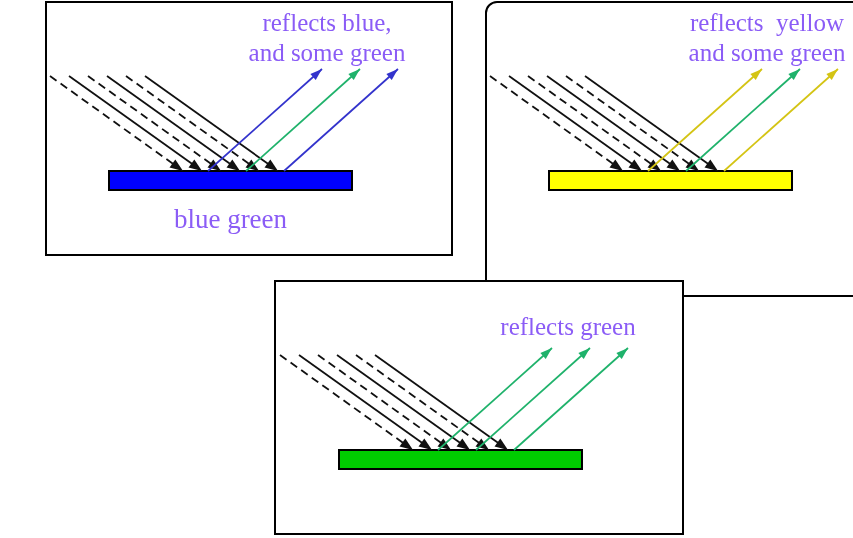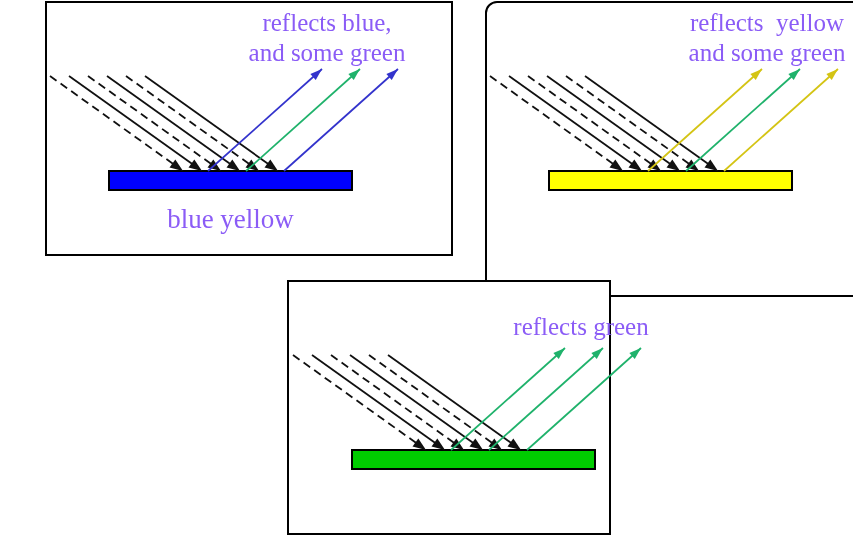--- a/index.html
+++ b/index.html
@@ -6,21 +6,21 @@
   .stage{
     position:relative;width:853px;height:538px;background:#ffffff;overflow:hidden;
     font-family:"Liberation Serif","DejaVu Serif",serif;color:#8b5cf6;margin-left:43px;
   }
   .panel{
     position:absolute;width:408px;height:255px;background:#ffffff;
     border:2px solid #000;box-sizing:border-box;
   }
   .panel-blue   {left:2px;  top:1px;}
   .panel-yellow {left:442px;top:1px; height:296px;border-radius:12px;}
-  .panel-green  {left:244px;top:280px;width:324px;}
+  .panel-green  {left:231px;top:280px;width:410px;}
   .caption{
     position:absolute;top:5px;left:166px;width:228px;
     text-align:center;font-size:25px;line-height:30px;
     white-space:pre-wrap;
   }
   .panel-green .caption{top:30px;left:178px;}
   .rays{position:absolute;left:0;top:0;width:404px;height:250px;}
   .panel-green .rays{width:406px;}
   .paint-label{
     position:absolute;left:62px;top:201px;width:243px;
@@ -49,21 +49,21 @@
         <polygon points="231,168 217.51527390571698,164.51257083768542 223.32765584290792,156.37523612561807" fill="#111111"></polygon>
         <line x1="161" y1="168" x2="275" y2="66" stroke="#3333cc" stroke-width="1.7"></line>
         <polygon points="275,66 268.72428367557814,76.9825035677383 263.3899247998195,71.02057305953751" fill="#3333cc"></polygon>
         <line x1="199" y1="168" x2="313" y2="66" stroke="#1fb26b" stroke-width="1.7"></line>
         <polygon points="313,66 306.72428367557814,76.9825035677383 301.3899247998195,71.02057305953751" fill="#1fb26b"></polygon>
         <line x1="237" y1="168" x2="351" y2="66" stroke="#3333cc" stroke-width="1.7"></line>
         <polygon points="351,66 344.72428367557814,76.9825035677383 339.3899247998195,71.02057305953751" fill="#3333cc"></polygon>
       </svg>
     <div class="caption">reflects blue,
 and some green</div>
-    <div class="paint-label">blue yellow</div>
+    <div class="paint-label">blue green</div>
   </div>
 
   <div class="panel panel-yellow">
     <svg class="rays" viewBox="0 0 404 250">
         <rect x="62" y="168" width="243" height="19" fill="#ffff00" stroke="#000000" stroke-width="2"></rect>
         <line x1="3" y1="73" x2="127" y2="161.5" stroke="#111111" stroke-width="1.8" stroke-dasharray="8 5"></line>
         <polygon points="136,168 122.51527390571697,164.51257083768542 128.32765584290792,156.37523612561807" fill="#111111"></polygon>
         <line x1="22" y1="73" x2="146" y2="161.5" stroke="#111111" stroke-width="1.8"></line>
         <polygon points="155,168 141.51527390571698,164.51257083768542 147.32765584290792,156.37523612561807" fill="#111111"></polygon>
         <line x1="41" y1="73" x2="165" y2="161.5" stroke="#111111" stroke-width="1.8" stroke-dasharray="8 5"></line>

